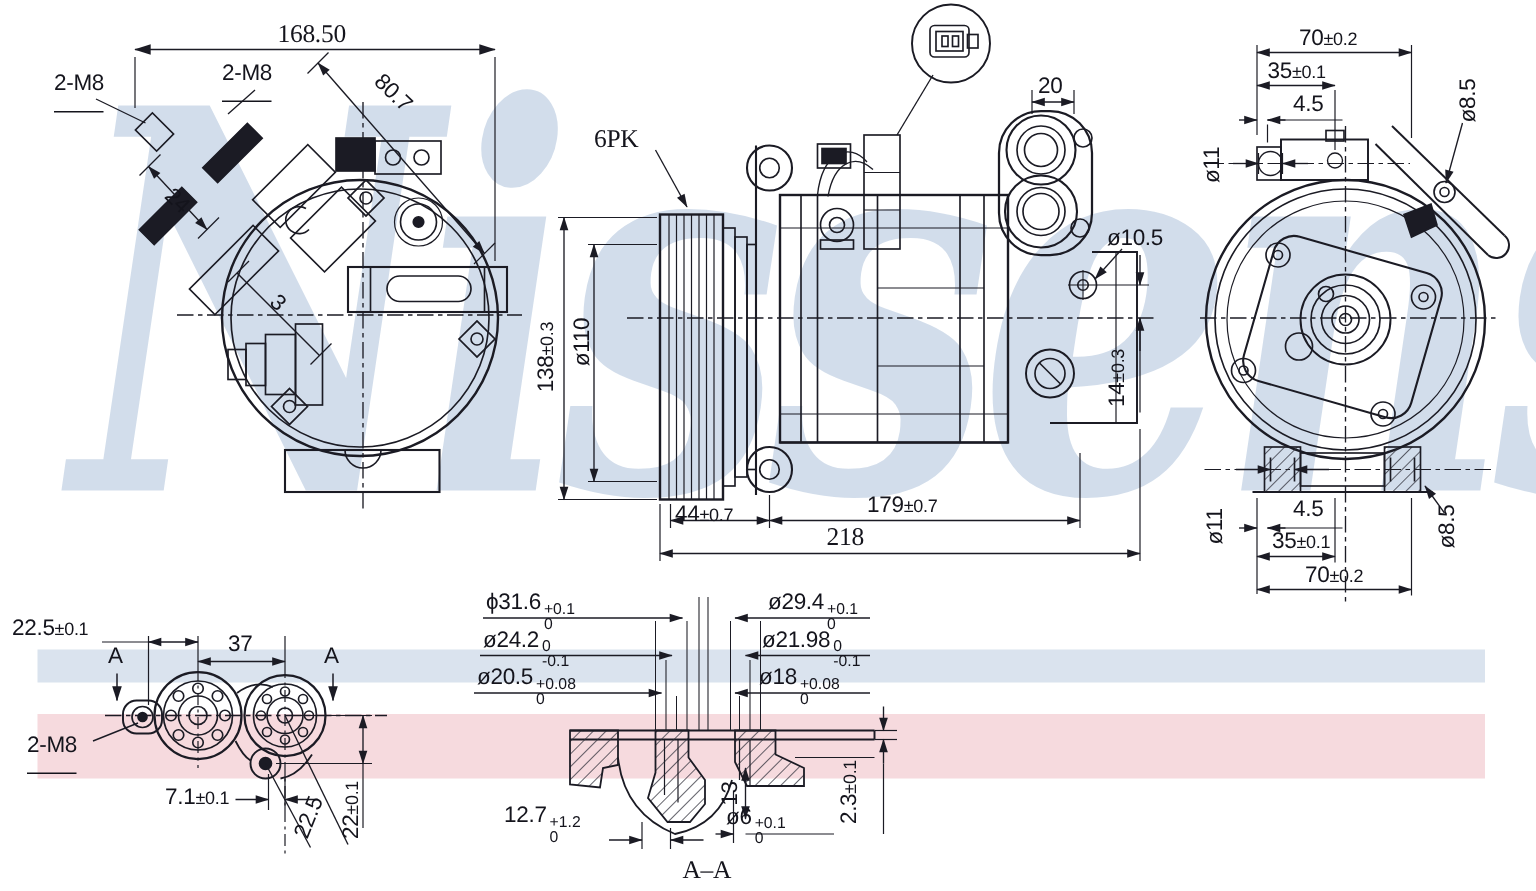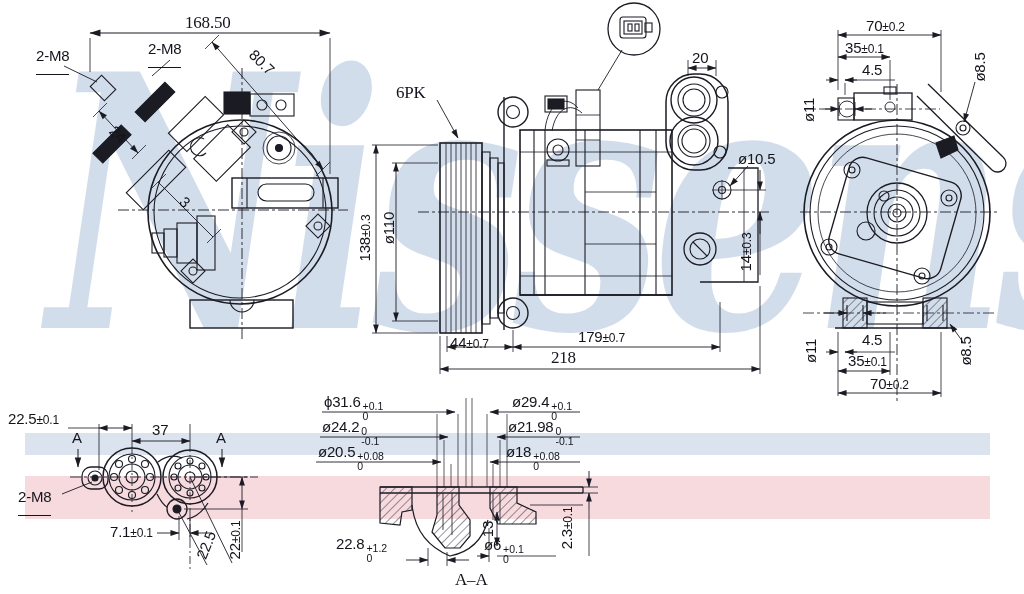--- a/index.html
+++ b/index.html
@@ -420,21 +420,21 @@
         <span>0</span>
       </span></span>
   <span class="lbl" style="left:508px;top:419px"><span>ø21.98</span><span class="stk">
         <span>0</span>
         <span>-0.1</span>
       </span></span>
   <span class="lbl" style="left:506px;top:444px"><span>ø18</span><span class="stk">
         <span>+0.08</span>
         <span>0</span>
       </span></span>
-  <span class="lbl" style="left:336px;top:536px"><span>22.8</span><span class="stk">
+  <span class="lbl" style="left:336px;top:536px"><span>12.7</span><span class="stk">
         <span>+1.2</span>
         <span>0</span>
       </span></span>
   <span class="lbl cc" style="left:487px;top:529px">13</span>
   <span class="lbl" style="left:484px;top:537px"><span>ø6</span><span class="stk">
         <span>+0.1</span>
         <span>0</span>
       </span></span>
   <span class="lbl cc" style="left:566px;top:528px"><span>2.3</span><span class="tol">±0.1</span></span>
   <span class="lbl big" style="left:455px;top:571px">A–A</span>

